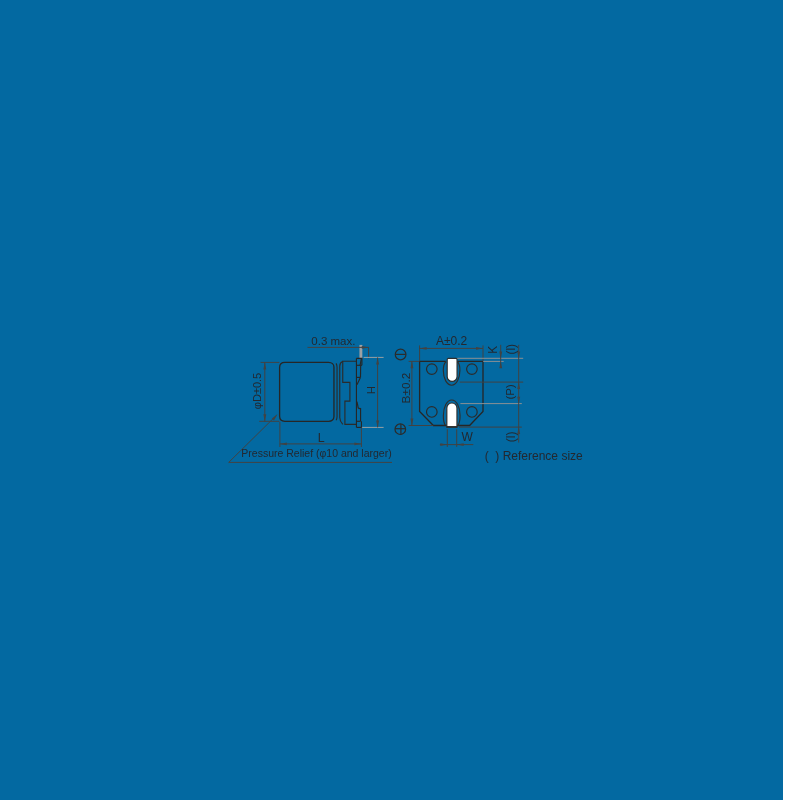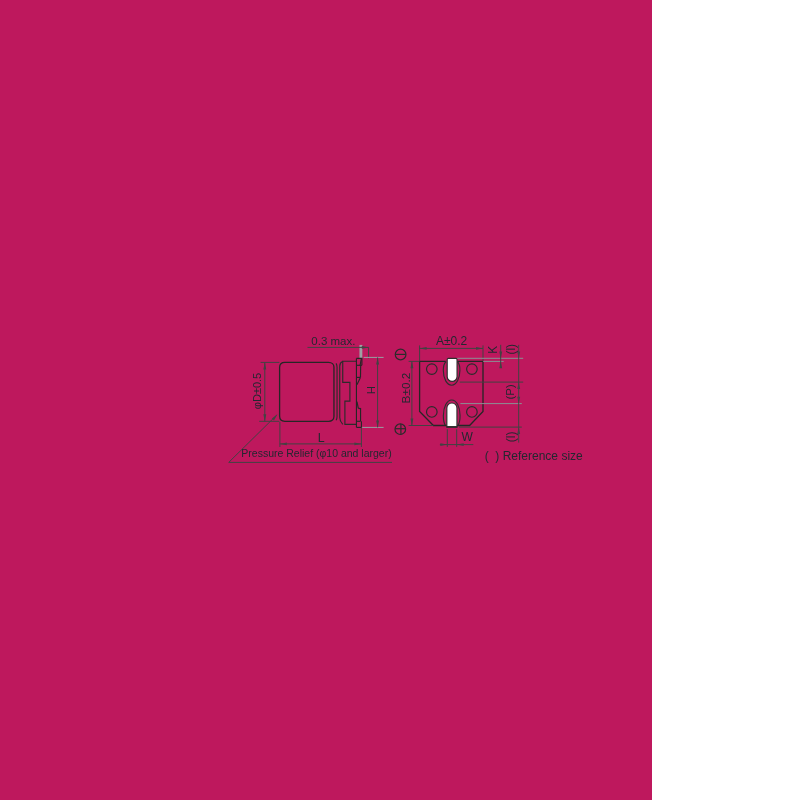--- a/index.html
+++ b/index.html
@@ -1,16 +1,16 @@
 <!DOCTYPE html>
 <html><head>
 <meta charset="utf-8">
 <style>
   html,body{margin:0;padding:0;background:#ffffff;-webkit-font-smoothing:antialiased;}
-  .page{width:652px;height:800px;position:relative;background:#be185d;overflow:hidden;}
+  .page{width:783px;height:800px;position:relative;background:#0369a1;overflow:hidden;}
   svg{position:absolute;left:0;top:0;}
   text{font-family:"Liberation Sans", sans-serif;fill:#232830;}
 </style>
 </head>
 <body>
 <div class="page">
 <svg width="800" height="800" viewBox="0 0 800 800">
 <g fill="none" stroke-linecap="butt" stroke-linejoin="miter">
 
 <g stroke="#262626" stroke-width="1.3">

